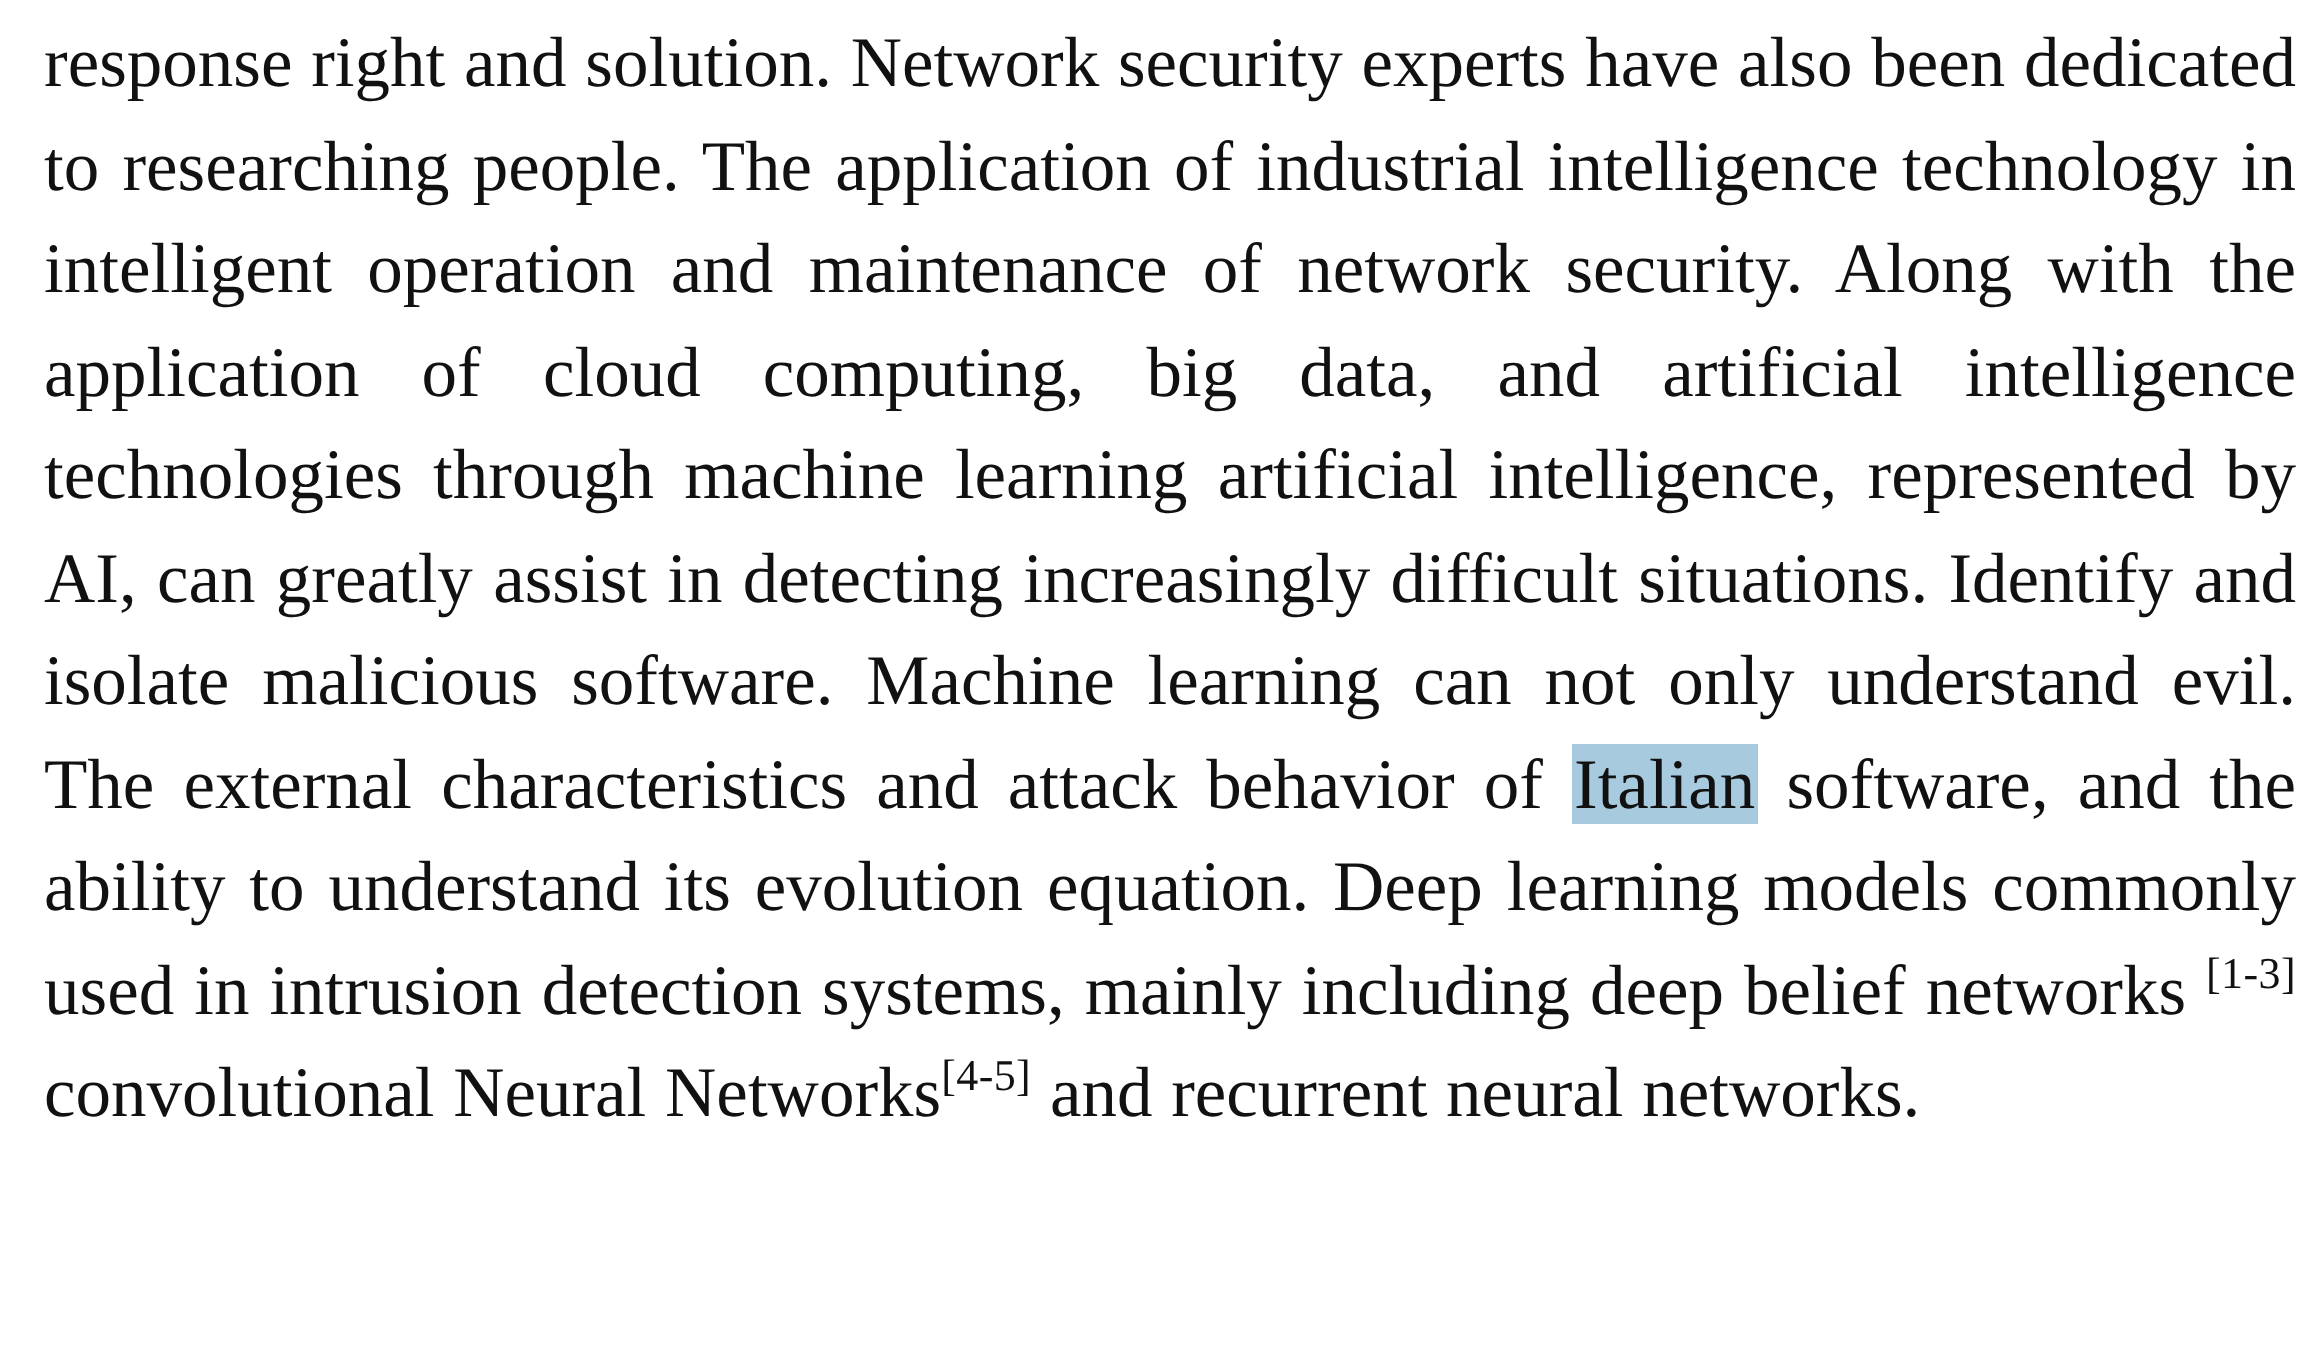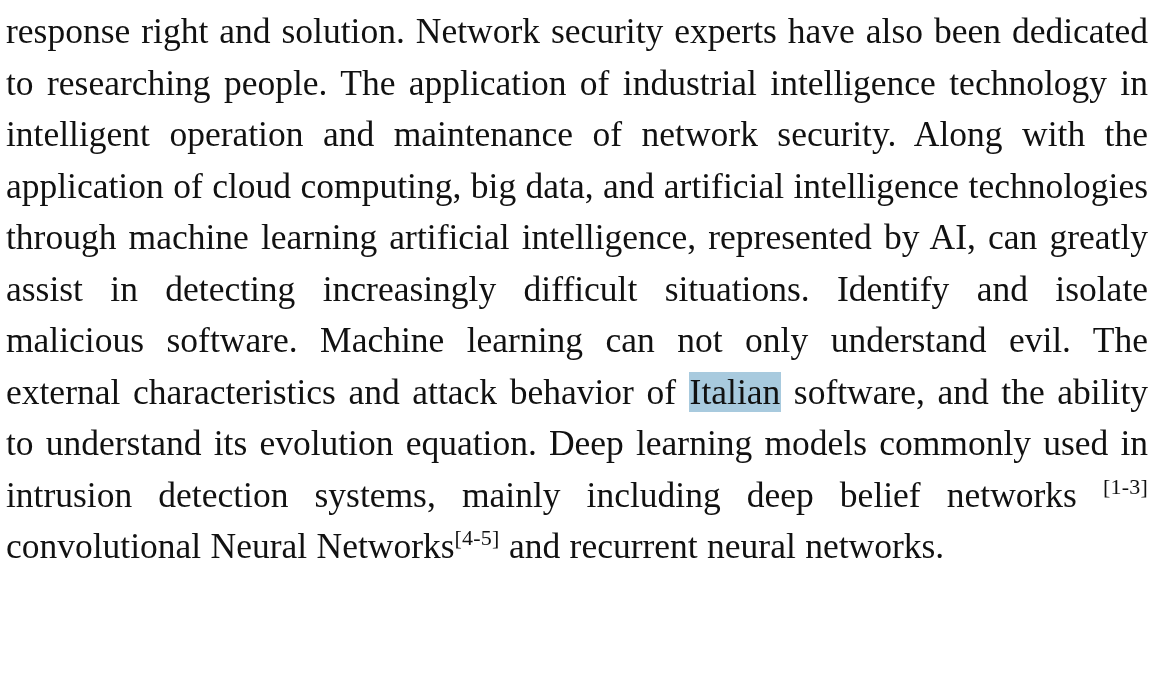--- a/index.html
+++ b/index.html
@@ -11,21 +11,21 @@
     width: 1156px;
     height: 679px;
     overflow: hidden;
     font-family: "Liberation Serif", serif;
     color: #101010;
   }
   .page {
     width: 1156px;
     height: 679px;
     box-sizing: border-box;
-    padding: 6px 8px 0 6px;
+    padding: 6px 8px 0 22px;
     background: #ffffff;
   }
   .paragraph {
     font-family: "Liberation Serif", serif;
     font-size: 35.5px;
     line-height: 51.5px;
     text-align: justify;
     text-justify: inter-word;
     word-spacing: 0.5px;
     color: #111111;

